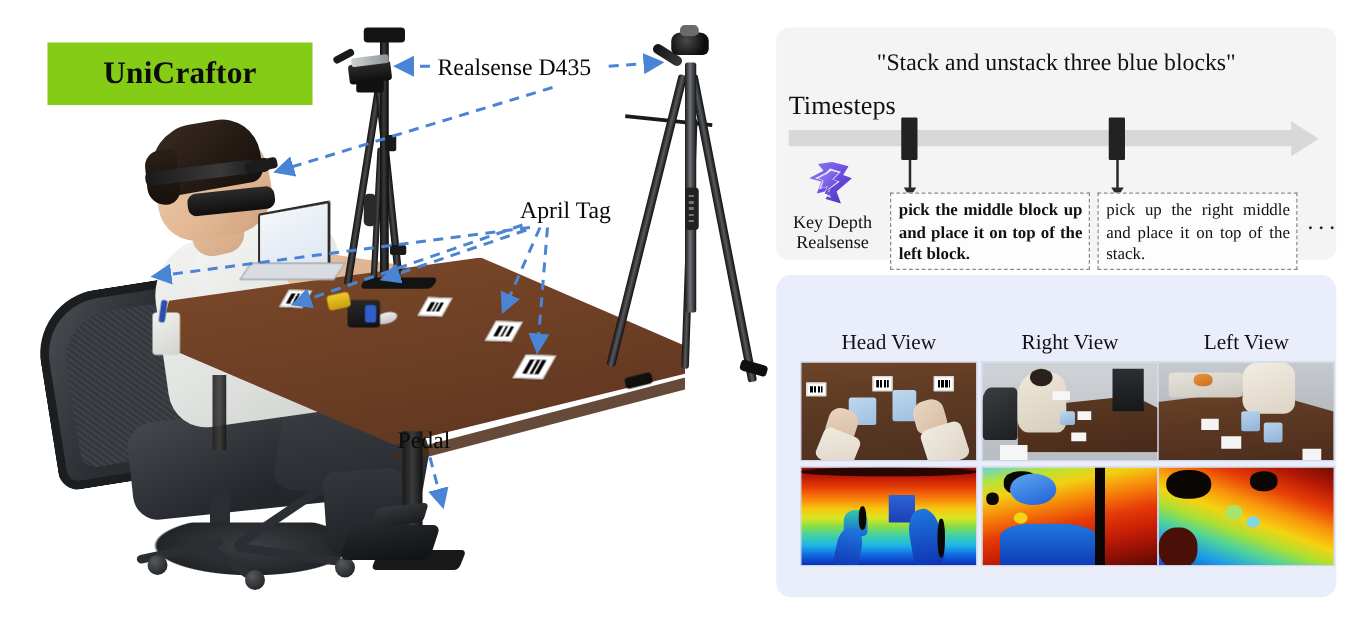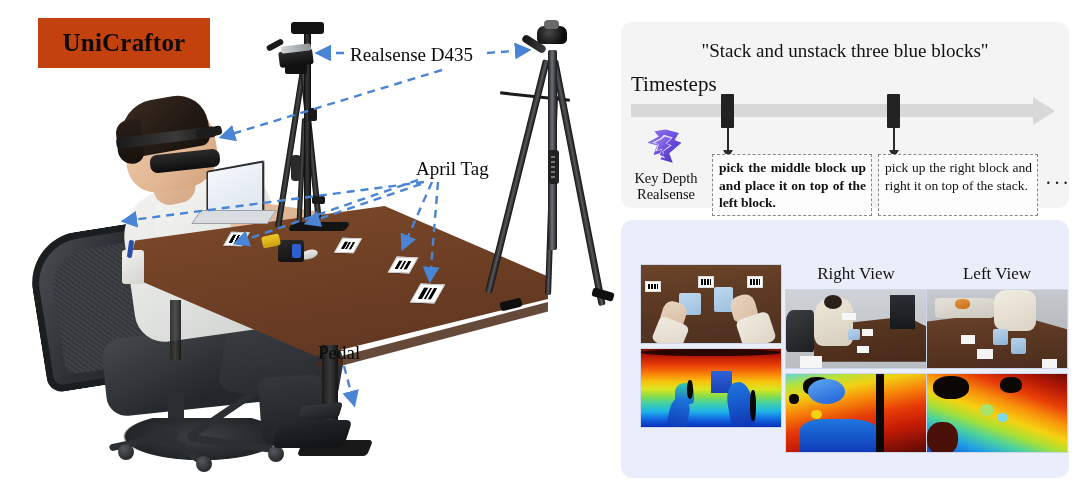--- a/index.html
+++ b/index.html
@@ -8,22 +8,22 @@
     background: #ffffff;
     font-family: "Liberation Serif", serif;
     overflow: hidden;
   }
   #root { position: relative; width: 1080px; height: 494px; }
 
   
   #left-panel { position: absolute; left: 0; top: 0; width: 620px; height: 494px; background: #fff; }
 
   .badge-title {
-    position: absolute; left: 38px; top: 18px; width: 172px; height: 50px;
-    background: #c2410c; display: flex; align-items: center; justify-content: center;
+    position: absolute; left: 38px; top: 34px; width: 212px; height: 50px;
+    background: #84cc16; display: flex; align-items: center; justify-content: center;
     font-weight: bold; font-size: 25px; letter-spacing: .2px; color: #0b0b0b;
   }
 
   
   .photo { position: absolute; left: 0; top: 0; width: 620px; height: 494px; }
 
   
   .desk-top {
     position: absolute; left: 118px; top: 206px; width: 430px; height: 150px;
     background: linear-gradient(170deg,#7d4a2a 0%, #6f4025 45%, #5d3420 100%);
@@ -611,27 +611,28 @@
       <path d="M24 10 L34 13 L27 20 L33 22 L22 30 L25 37 L18 34 L21 27 L14 29 L17 21 L10 19 L20 14 Z" fill="#ffffff" opacity="0.85"></path>
       <path d="M25 12 L32 14 L26 20 L31 22 L22 29 L24 35 L19 33 L22 26 L16 28 L18 21 L13 19 L21 15 Z" fill="url(#kg)" opacity="0.9"></path>
     </svg>
 
     <div class="keystep-cap">
       <div>Key Depth</div>
       <div>Realsense</div>
     </div>
 
     <div class="step-box s1">pick the middle block up and place it on top of the left block.</div>
-    <div class="step-box s2">pick up the right block and right it on top of the stack.</div>
+    <div class="step-box s2">pick up the right middle and place it on top of the stack.</div>
     <div class="step-ellipsis">···</div>
   </div>
 
   <div id="panel-views">
 
     <div class="view-col c1">
+      <div class="view-head">Head View</div>
       <div class="view-img">
         <div class="hv-table"></div>
         <div class="hv-tag" style="left:3%;top:20%;width:11%;height:15%">
             <i></i>
           </div>
         <div class="hv-tag" style="left:41%;top:14%;width:11%;height:15%">
             <i></i>
           </div>
         <div class="hv-tag" style="left:76%;top:14%;width:11%;height:15%">
             <i></i>

